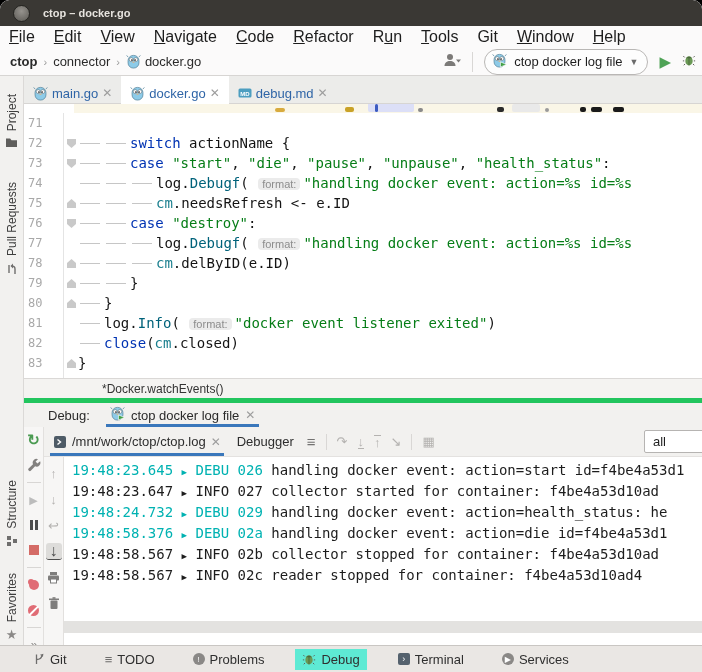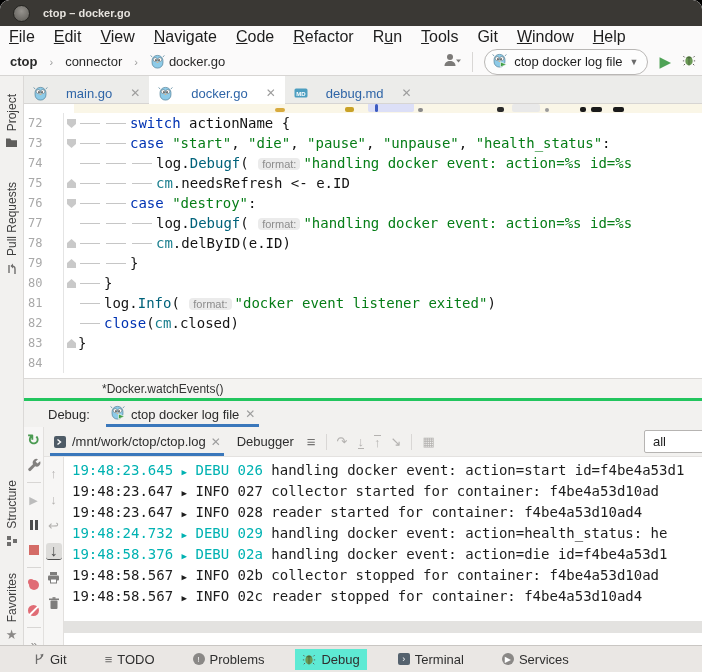--- a/index.html
+++ b/index.html
@@ -11,41 +11,41 @@
   .winbtn{width:15px;height:15px;border-radius:50%;margin-left:13px;
     background:radial-gradient(circle at 50% 35%,#96938e,#5b5954);border:1px solid #262522;}
   .wintitle{color:#e7e4df;font-size:11px;font-weight:bold;margin-left:13px;}
   
   .menubar{position:absolute;left:0;top:26px;width:702px;height:22px;background:#fbfafa;
     display:flex;align-items:center;padding-left:9px;box-sizing:border-box;gap:19px;}
   .menu-item{font-size:16px;color:#1d1d1d;cursor:default;}
   
   .navbar{position:absolute;left:0;top:48px;width:702px;height:28px;background:#fbfafa;
     border-bottom:1px solid #d7d5d3;box-sizing:border-box;display:flex;align-items:center;padding:0 6px 0 10px;}
-  .crumbs{display:flex;align-items:center;gap:12px;font-size:13px;color:#2a2a2a;}
+  .crumbs{display:flex;align-items:center;gap:6px;font-size:13px;color:#2a2a2a;}
   .crumb{display:flex;align-items:center;gap:4px;}
   .crumb-sep{color:#9b9b9b;font-size:11px;}
   .nav-right{margin-left:auto;display:flex;align-items:center;gap:11px;}
   .vdiv{width:1px;height:20px;background:#d9d7d5;}
   .runcombo{height:24px;border:1px solid #b9b7b5;border-radius:13px;background:#fdfdfd;
     display:flex;align-items:center;gap:7px;padding:0 9px 0 7px;font-size:13px;color:#1e1e1e;}
   .combo-arrow{font-size:9px;color:#6b6b6b;}
   .play-btn{color:#4fa356;font-size:15px;line-height:1;}
   
   .main{position:absolute;left:0;top:76px;width:702px;height:569px;display:flex;}
   .stripe{width:24px;background:#f2f1ef;border-right:1px solid #dbd9d7;box-sizing:border-box;
     display:flex;flex-direction:column;justify-content:space-between;}
   .stripe-group{display:flex;flex-direction:column;align-items:center;}
   .stripe-item{display:flex;flex-direction:column;align-items:center;gap:6px;}
   .stripe-label{writing-mode:vertical-rl;transform:rotate(180deg);font-size:12px;color:#3d3d3d;}
   .content{flex:1;display:flex;flex-direction:column;min-width:0;}
   
   .tabsrow{height:28px;background:#ececea;border-bottom:1px solid #d7d5d3;box-sizing:border-box;
     display:flex;align-items:stretch;}
-  .etab{display:flex;align-items:center;gap:18px;padding:17px 9px;font-size:13px;color:#2f65a7;position:relative;}
+  .etab{display:flex;align-items:center;gap:4px;padding:17px 9px;font-size:13px;color:#2f65a7;position:relative;}
   .etab.active{background:#ffffff;}
   .etab.active::after{content:"";position:absolute;left:0;right:0;bottom:-1px;height:4px;background:#93a7bc;}
   .tab-x{color:#9c9c9c;font-size:12px;}
   
   .editor{height:274px;background:#fff;overflow:hidden;position:relative;
     font-family:"DejaVu Sans Mono",monospace;font-size:14px;}
   .clipline{height:9px;position:relative;overflow:hidden;}
   .clipline .cream{position:absolute;left:50px;right:0;top:0;bottom:0;background:#faf6e7;}
   .frag{position:absolute;bottom:1px;}
   .cl{display:flex;height:20px;line-height:20px;white-space:pre;}
@@ -59,21 +59,21 @@
   .tw{display:inline-block;width:26px;height:20px;vertical-align:top;
     background:linear-gradient(#c6c6c6,#c6c6c6) 2px 10px / 20px 1px no-repeat;}
   .tk-kw{color:#0033b3;}.tk-str{color:#067d17;}.tk-fn{color:#00627a;}
   .tk-var{color:#1a7f8e;margin-top:8px;}.tk-pl{color:#141414;}
   .tk-hint{background:#ebebeb;color:#8c8c8c;border-radius:4px;padding:0 4px;margin:0 3px 0 1px;
     font-family:"Liberation Sans",sans-serif;font-size:11px;}
   
   .ctxbar{height:20px;background:#f4f3f1;border-top:1px solid #dad8d6;box-sizing:border-box;
     font-size:12px;color:#333;display:flex;align-items:center;padding-left:78px;}
   
-  .dbghead{height:29px;background:#f2f1ef;border-top:3px solid #22c55e;box-sizing:border-box;
+  .dbghead{height:29px;background:#f2f1ef;border-top:5px solid #22c55e;box-sizing:border-box;
     display:flex;align-items:center;padding-left:24px;font-size:13px;color:#2a2a2a;}
   .sess-tab{display:flex;align-items:center;gap:6px;margin-left:16px;height:100%;position:relative;padding:0 4px;}
   .sess-tab::after{content:"";position:absolute;left:0;right:0;bottom:0;height:3px;background:#3a77bb;}
   
   .dbgbody{flex:1;display:flex;min-height:0;}
   .icol{width:20px;flex:none;display:flex;flex-direction:column;align-items:center;
     border-right:1px solid #e2e0de;box-sizing:border-box;background:#f7f6f5;}
   .icol1{padding-top:5px;gap:9px;}
   .icol .ic{width:16px;height:16px;display:flex;align-items:center;justify-content:center;flex:none;}
   .ihr{width:14px;height:1px;background:#d8d6d4;flex:none;}
@@ -281,20 +281,21 @@
             <span class="frag" style="left: 344px; width: 46px; height: 9px; background: rgb(220, 223, 247); border-radius: 2px;"></span>
             <span class="frag" style="left: 351px; width: 3px; height: 8px; background: rgb(60, 91, 192); border-radius: 2px;"></span>
             <span class="frag" style="left: 394px; width: 5px; height: 4px; background: rgb(138, 138, 138); border-radius: 2px;"></span>
             <span class="frag" style="left: 473px; width: 7px; height: 5px; background: rgb(42, 42, 42); border-radius: 2px;"></span>
             <span class="frag" style="left: 488px; width: 28px; height: 8px; background: rgb(233, 233, 233); border-radius: 2px;"></span>
             <span class="frag" style="left: 521px; width: 4px; height: 4px; background: rgb(154, 154, 154); border-radius: 2px;"></span>
             <span class="frag" style="left: 556px; width: 6px; height: 5px; background: rgb(26, 26, 26); border-radius: 2px;"></span>
             <span class="frag" style="left: 567px; width: 11px; height: 5px; background: rgb(26, 26, 26); border-radius: 2px;"></span>
             <span class="frag" style="left: 589px; width: 11px; height: 5px; background: rgb(26, 26, 26); border-radius: 2px;"></span>
           </div>
+          <div class="cl"><span class="lnum">71</span><span class="fold"></span><span class="code"></span></div>
           <div class="cl"><span class="lnum">72</span><span class="fold"><span class="fm down"></span></span><span class="code"><span class="tw"></span><span class="tw"></span><span class="tk-kw">switch</span><span class="tk-pl"> actionName {</span></span></div>
           <div class="cl"><span class="lnum">73</span><span class="fold"><span class="fm down"></span></span><span class="code"><span class="tw"></span><span class="tw"></span><span class="tk-kw">case</span><span class="tk-pl"> </span><span class="tk-str">"start"</span><span class="tk-pl">, </span><span class="tk-str">"die"</span><span class="tk-pl">, </span><span class="tk-str">"pause"</span><span class="tk-pl">, </span><span class="tk-str">"unpause"</span><span class="tk-pl">, </span><span class="tk-str">"health_status"</span><span class="tk-pl">:</span></span></div>
           <div class="cl"><span class="lnum">74</span><span class="fold"></span><span class="code"><span class="tw"></span><span class="tw"></span><span class="tw"></span><span class="tk-pl">log.</span><span class="tk-fn">Debugf</span><span class="tk-pl">( </span><span class="tk-hint">format:</span><span class="tk-str">"handling docker event: action=%s id=%s</span></span></div>
           <div class="cl"><span class="lnum">75</span><span class="fold"><span class="fm up"></span></span><span class="code"><span class="tw"></span><span class="tw"></span><span class="tw"></span><span class="tk-var">cm</span><span class="tk-pl">.needsRefresh &lt;- e.ID</span></span></div>
           <div class="cl"><span class="lnum">76</span><span class="fold"><span class="fm down"></span></span><span class="code"><span class="tw"></span><span class="tw"></span><span class="tk-kw">case</span><span class="tk-pl"> </span><span class="tk-str">"destroy"</span><span class="tk-pl">:</span></span></div>
           <div class="cl"><span class="lnum">77</span><span class="fold"></span><span class="code"><span class="tw"></span><span class="tw"></span><span class="tw"></span><span class="tk-pl">log.</span><span class="tk-fn">Debugf</span><span class="tk-pl">( </span><span class="tk-hint">format:</span><span class="tk-str">"handling docker event: action=%s id=%s</span></span></div>
           <div class="cl"><span class="lnum">78</span><span class="fold"><span class="fm up"></span></span><span class="code"><span class="tw"></span><span class="tw"></span><span class="tw"></span><span class="tk-var">cm</span><span class="tk-pl">.delByID(e.ID)</span></span></div>
           <div class="cl"><span class="lnum">79</span><span class="fold"><span class="fm up"></span></span><span class="code"><span class="tw"></span><span class="tw"></span><span class="tk-pl">}</span></span></div>
           <div class="cl"><span class="lnum">80</span><span class="fold"><span class="fm up"></span></span><span class="code"><span class="tw"></span><span class="tk-pl">}</span></span></div>
           <div class="cl"><span class="lnum">81</span><span class="fold"></span><span class="code"><span class="tw"></span><span class="tk-pl">log.</span><span class="tk-fn">Info</span><span class="tk-pl">( </span><span class="tk-hint">format:</span><span class="tk-str">"docker event listener exited"</span><span class="tk-pl">)</span></span></div>
@@ -397,21 +398,20 @@
                 <svg width="12" height="13" viewBox="0 0 12 13">
                     <rect x="2.5" y="3.5" width="7" height="8.5" rx="1" fill="#7e7d7c"></rect>
                     <rect x="1" y="1.5" width="10" height="1.6" fill="#7e7d7c"></rect>
                     <rect x="4.5" y="0.2" width="3" height="1.6" fill="#7e7d7c"></rect>
                   </svg>
               </span>
             </div>
             <div class="log" id="logpane">
                 <div class="lr dbg"><span class="t">19:48:23.645</span> <span class="arr">▶</span> <span class="lv">DEBU 026</span> <span class="m">handling docker event: action=start id=f4be4a53d1</span></div>
                 <div class="lr"><span class="t">19:48:23.647</span> <span class="arr">▶</span> <span class="lv">INFO 027</span> <span class="m">collector started for container: f4be4a53d10ad</span></div>
-                <div class="lr"><span class="t">19:48:23.647</span> <span class="arr">▶</span> <span class="lv">INFO 028</span> <span class="m">reader started for container: f4be4a53d10ad4</span></div>
                 <div class="lr dbg"><span class="t">19:48:24.732</span> <span class="arr">▶</span> <span class="lv">DEBU 029</span> <span class="m">handling docker event: action=health_status: he</span></div>
                 <div class="lr dbg"><span class="t">19:48:58.376</span> <span class="arr">▶</span> <span class="lv">DEBU 02a</span> <span class="m">handling docker event: action=die id=f4be4a53d1</span></div>
                 <div class="lr"><span class="t">19:48:58.567</span> <span class="arr">▶</span> <span class="lv">INFO 02b</span> <span class="m">collector stopped for container: f4be4a53d10ad</span></div>
                 <div class="lr"><span class="t">19:48:58.567</span> <span class="arr">▶</span> <span class="lv">INFO 02c</span> <span class="m">reader stopped for container: f4be4a53d10ad4</span></div>
                 <div class="hstrip"></div>
             </div>
           </div>
         </div>
       </div>
     </div>

